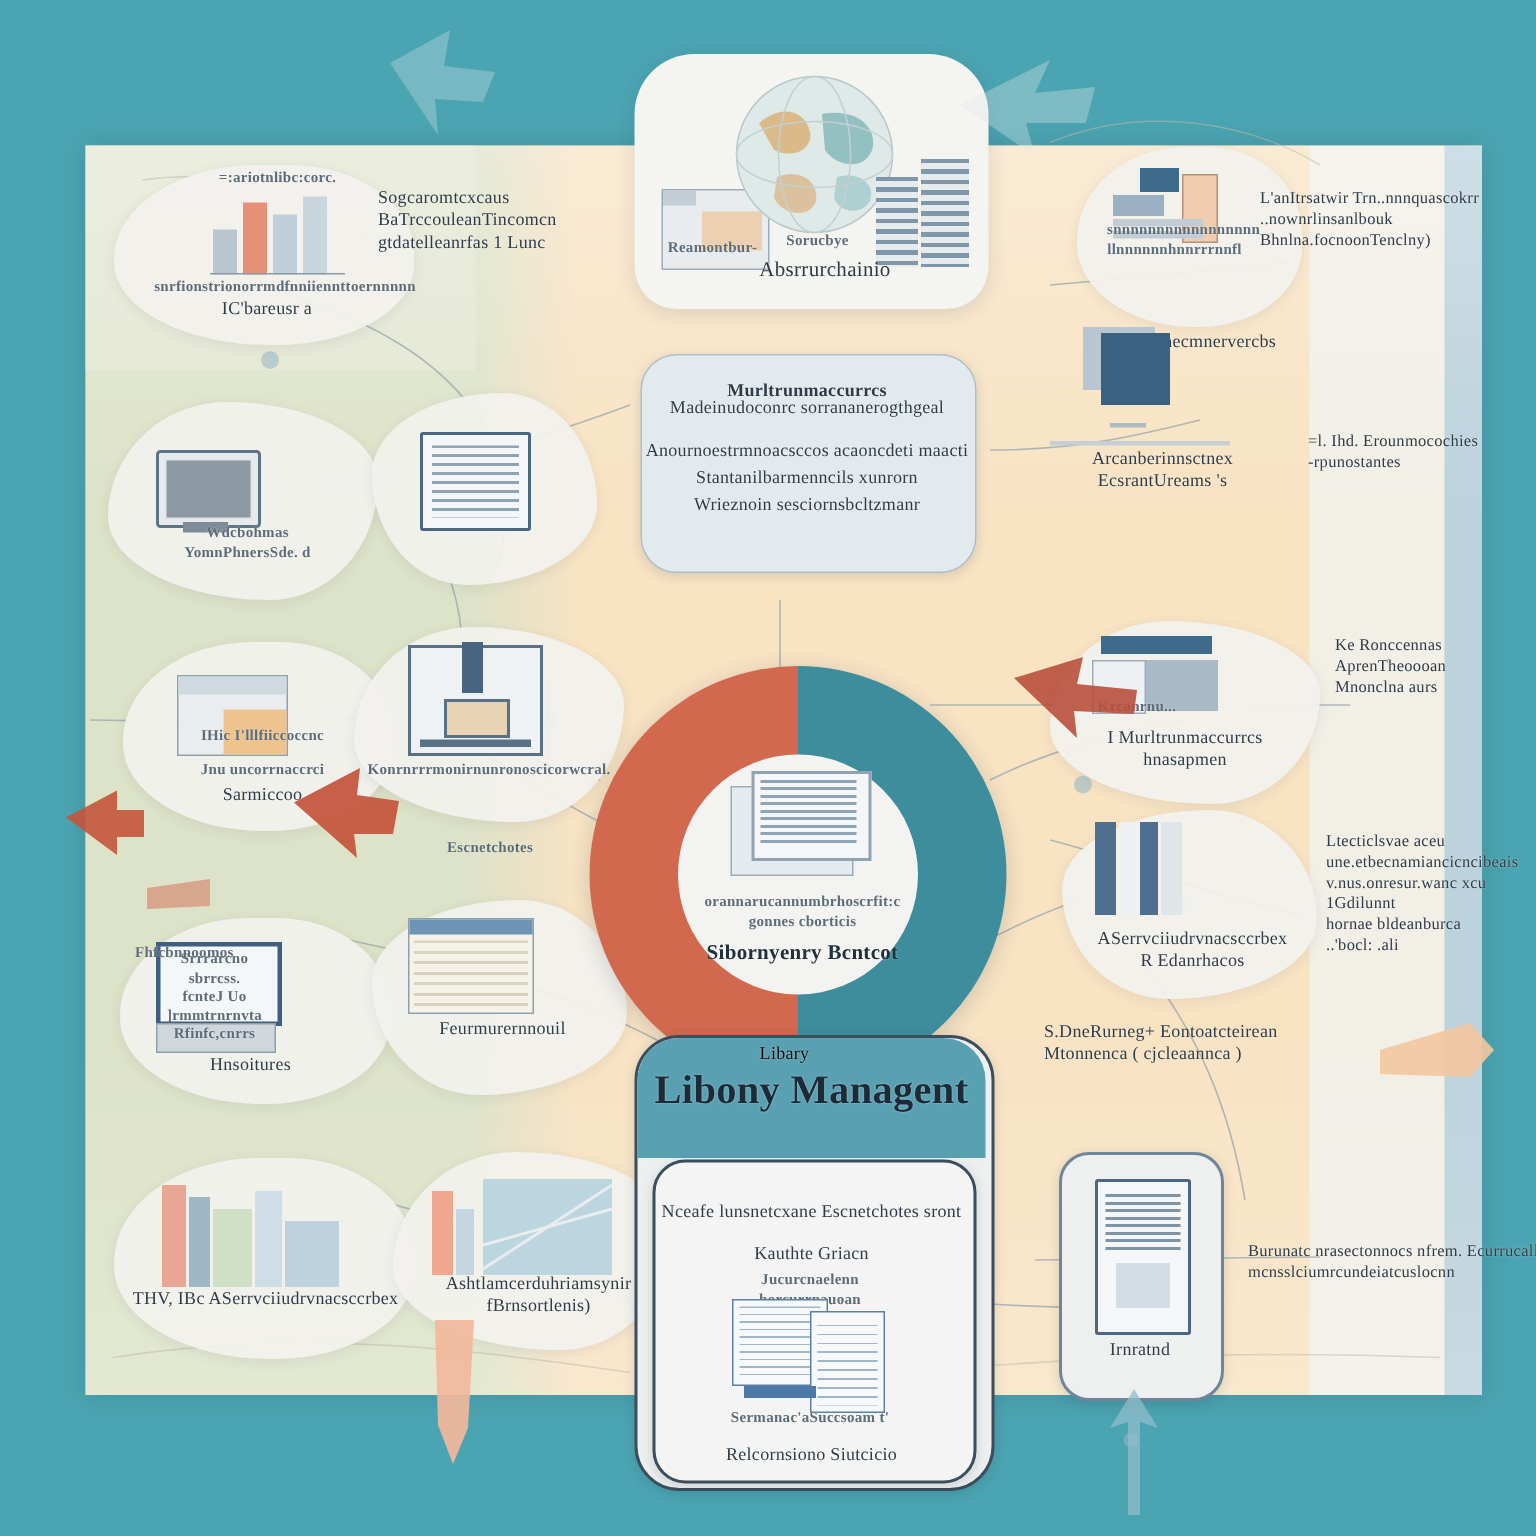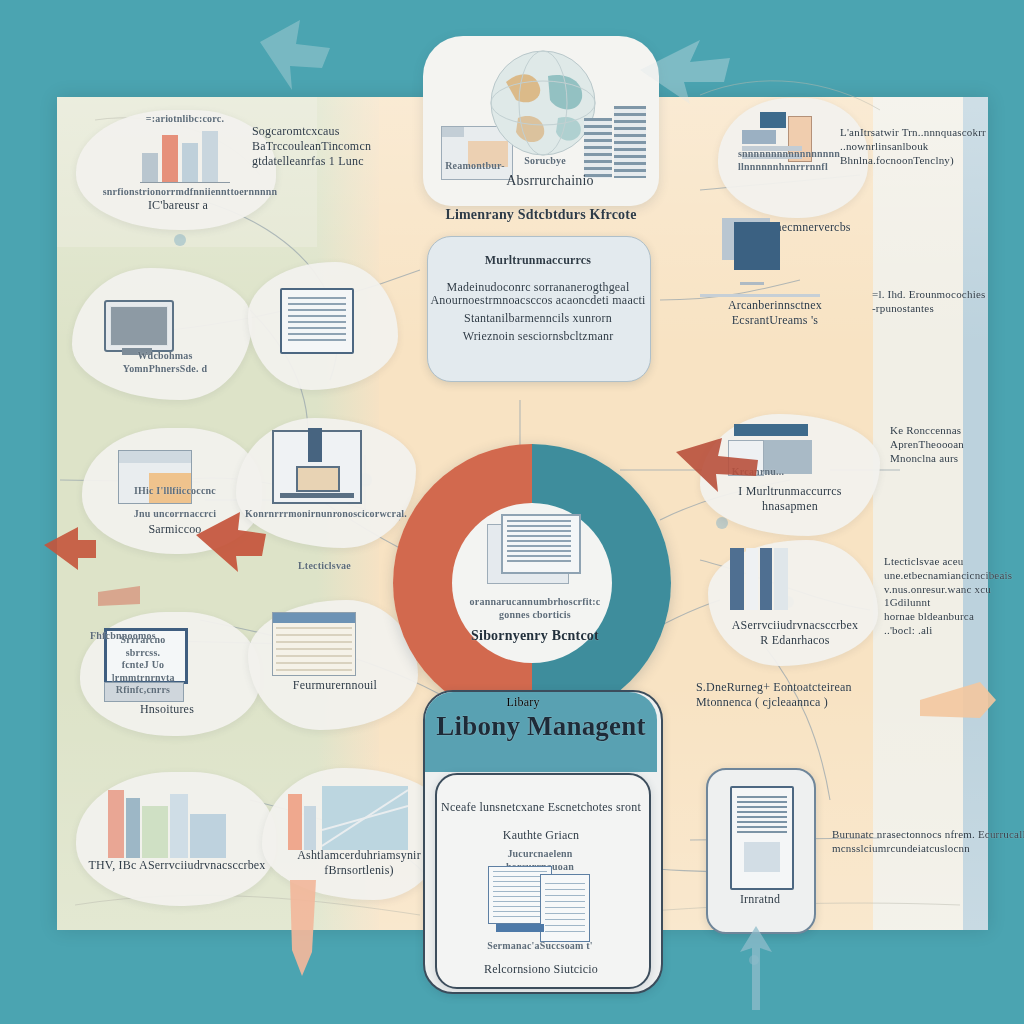--- a/index.html
+++ b/index.html
@@ -294,25 +294,24 @@
     <ellipse cx="55" cy="55" rx="24" ry="52" fill="none" stroke="#c2d0d2" stroke-width="1"></ellipse>
   </svg>
   <div class="lbl xs blur" style="left:500px;top:155px;width:90px;">Sorucbye</div>
 
   <div class="ic" style="left:584px;top:106px;width:64px;height:72px;">
     <div style="position:absolute;left:0;top:12px;width:28px;height:60px;background:repeating-linear-gradient(180deg,#7f97a8 0 3px,#e6ebee 3px 7px);"></div>
     <div style="position:absolute;left:30px;top:0;width:32px;height:72px;background:repeating-linear-gradient(180deg,#7f97a8 0 3px,#e6ebee 3px 7px);"></div>
   </div>
   <div class="lbl md blur" style="left:470px;top:172px;width:160px;">Absrrurchainio</div>
 
-  <div class="lbl md blur" style="left:418px;top:206px;width:246px;font-weight:bold;">Limenrany Sdtcbtdurs Kfrcote</div>
 
   <div class="rcard" style="left:427px;top:236px;width:222px;height:144px;background:#e3eaee;border:1px solid #aebfc9;border-radius:24px;"></div>
   <div class="lbl sm blur" style="left:430px;top:253px;width:216px;font-weight:bold;">Murltrunmaccurrcs</div>
-  <div class="lbl sm blur" style="left:430px;top:280px;width:216px;">Madeinudoconrc sorrananerogthgeal</div>
+  <div class="lbl sm blur" style="left:430px;top:264px;width:216px;">Madeinudoconrc sorrananerogthgeal</div>
   <div class="lbl sm blur" style="left:430px;top:293px;width:216px;">Anournoestrmnoacsccos acaoncdeti maacti</div>
   <div class="lbl sm blur" style="left:430px;top:311px;width:216px;">Stantanilbarmenncils xunrorn</div>
   <div class="lbl sm blur" style="left:430px;top:329px;width:216px;">Wrieznoin sesciornsbcltzmanr</div>
 
   <div class="donut" style="left:393px;top:444px;width:278px;height:278px;">
     <div class="hole" style="left:59px;top:59px;width:160px;height:160px;"></div>
   </div>
 
   <div class="blob" style="left:384px;top:500px;width:120px;height:160px;background:#d2694e;z-index:-1;"></div>
   <div class="blob" style="left:560px;top:500px;width:130px;height:170px;background:#3e8d9c;z-index:-1;"></div>
@@ -361,21 +360,21 @@
 Mnonclna aurs</div>
   <div class="lbl sm blur left" style="left:884px;top:555px;width:150px;font-size:11px;">Ltecticlsvae  aceu
 une.etbecnamiancicncibeais
 v.nus.onresur.wanc  xcu 1Gdilunnt
 hornae  bldeanburca
 ..'bocl: .ali</div>
   <div class="lbl sm blur left" style="left:832px;top:828px;width:200px;font-size:11px;">Burunatc nrasectonnocs  nfrem. Ecurrucall
 mcnsslciumrcundeiatcuslocnn</div>
   <div class="lbl sm blur left" style="left:696px;top:680px;width:190px;font-size:12px;">S.DneRurneg+ Eontoatcteirean
 Mtonnenca ( cjcleaannca )</div>
-  <div class="lbl xs blur left" style="left:298px;top:560px;width:120px;">Ltecticlsvae</div>
+  <div class="lbl xs blur left" style="left:298px;top:560px;width:120px;">Escnetchotes</div>
   <div class="lbl xs blur left" style="left:90px;top:630px;width:120px;">Fhfcbnnoomos</div>
 
   <svg class="layer">
 
     <g>
       <path d="M44 545 L 78 527 L 78 540 L 96 540 L 96 558 L 78 558 L 78 570 Z" fill="#c4543b" opacity=".9"></path>
     </g>
 
     <g>
       <path d="M196 535 L 240 512 L 238 530 L 266 534 L 262 556 L 236 556 L 238 572 Z" fill="#c4543b" opacity=".92"></path>

